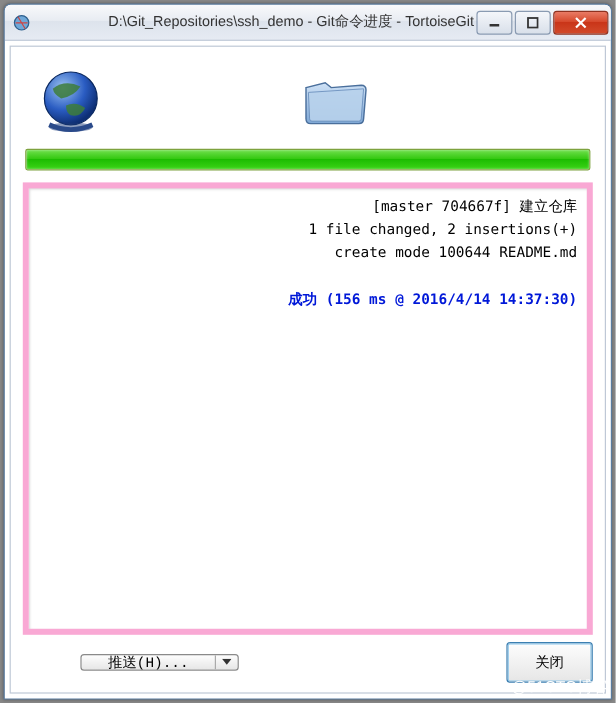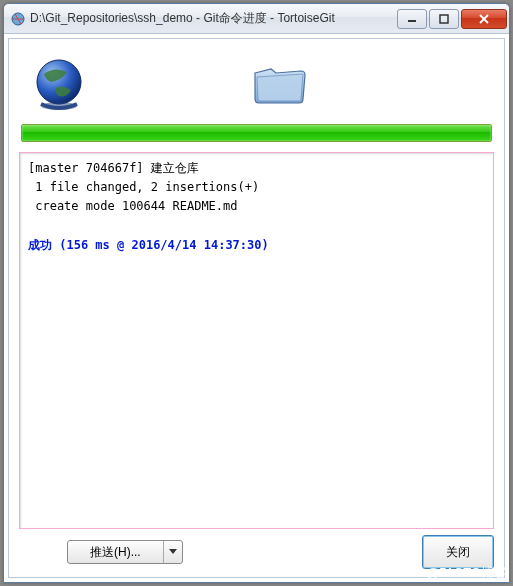--- a/index.html
+++ b/index.html
@@ -17,20 +17,21 @@
     width: 507px;
     height: 580px;
     margin: 3px;
     border: 1px solid #5a7ca0;
     border-radius: 6px 6px 0 0;
     background: #fff;
     box-shadow: 0 0 3px rgba(0,0,0,0.3);
     display: flex;
     flex-direction: column;
     overflow: hidden;
+    text-align: right;
   }
   .titlebar {
     height: 30px;
     background: linear-gradient(to bottom, #f8f9fb 0%, #e8ecf2 45%, #dde3ec 46%, #e6ebf3 100%);
     border-bottom: 1px solid #b8c4d4;
     display: flex;
     align-items: center;
     padding: 0 2px 0 6px;
   }
   .app-icon {
@@ -84,21 +85,21 @@
   }
   .progress {
     height: 18px;
     border: 1px solid #7da23e;
     border-radius: 2px;
     background: linear-gradient(to bottom, #6fe04c 0%, #35c912 45%, #1bbb00 46%, #3bd417 100%);
     box-shadow: inset 0 0 2px rgba(255,255,255,0.6);
   }
   .output {
     flex: 1;
-    border: 1px solid #f9a8d4;
+    border: 5px solid #f9a8d4;
     box-shadow: inset 1px 1px 2px rgba(0,0,0,0.15);
     background: #fff;
     padding: 6px 8px;
     font-family: "SimSun", "NSimSun", monospace;
     font-size: 12px;
     line-height: 1.6;
     overflow: auto;
     white-space: pre;
     color: #000;
   }
@@ -107,26 +108,27 @@
     font-weight: bold;
   }
   .btn-row {
     display: flex;
     align-items: center;
     padding: 6px 0 0 0;
     gap: 8px;
   }
   .dropdown-btn {
     display: flex;
-    height: 24px;
+    height: 14px;
     border: 1px solid #8a8a8a;
     border-radius: 3px;
     background: linear-gradient(to bottom, #fdfdfd, #e6e6e6);
     overflow: hidden;
     margin-left: 48px;
+    font-family: Liberation Mono, monospace;
   }
   .dropdown-btn .main {
     padding: 0 22px;
     display: flex; align-items: center;
     font-size: 12px;
     border-right: 1px solid #aaa;
   }
   .dropdown-btn .arrow {
     width: 18px;
     display: flex; align-items: center; justify-content: center;

